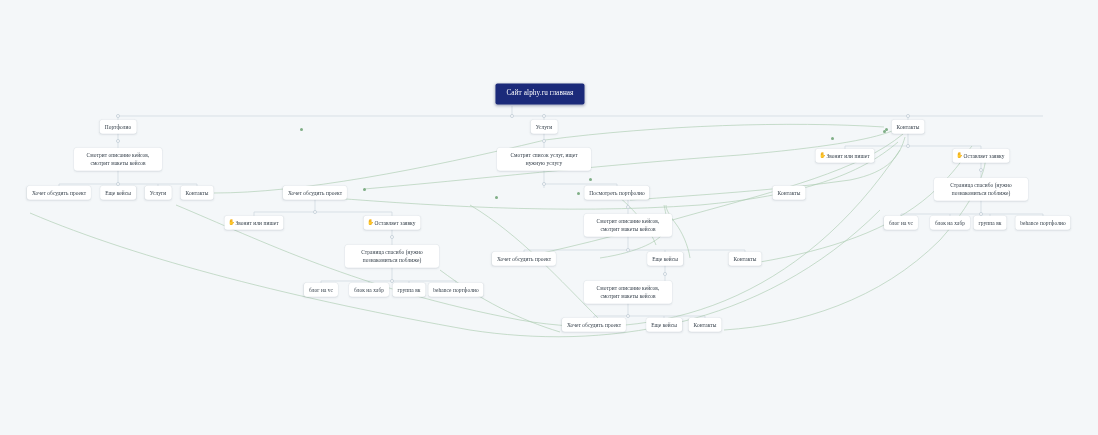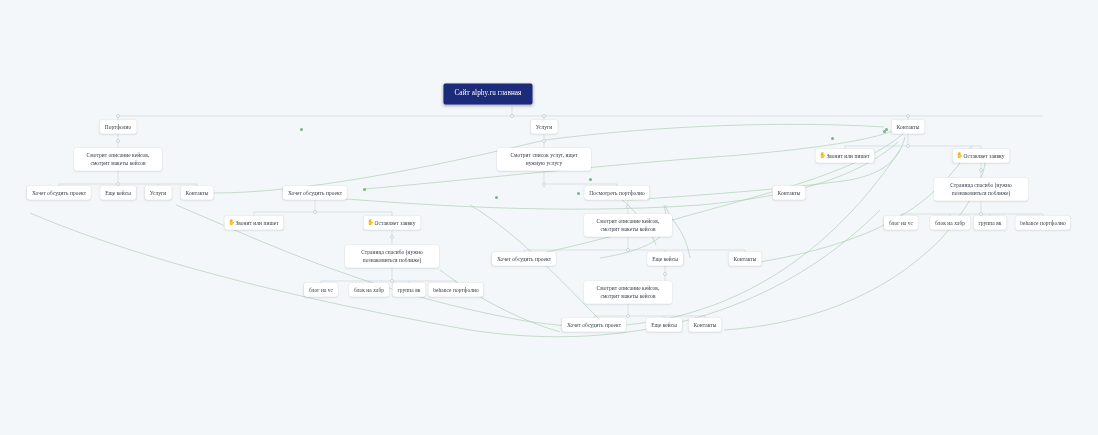--- a/index.html
+++ b/index.html
@@ -147,21 +147,21 @@
       <path d="M690,258 C688,245 682,232 676,224 C670,216 666,210 666,205"></path>
       <path d="M724,330 C800,325 880,300 940,240 C980,195 990,160 984,150"></path>
       <path d="M760,262 C830,250 890,230 930,195 C960,168 968,150 972,146"></path>
       <path d="M470,205 C520,235 560,280 600,320"></path>
       <path d="M618,196 C640,215 650,230 656,245"></path>
       <path d="M440,270 C480,300 520,320 560,332"></path>
     </g>
   </svg>
 
   <div id="nodes">
-      <div class="node root" style="left: 488px; top: 94px;"><span>Сайт alphy.ru главная</span></div>
+      <div class="node root" style="left: 540px; top: 94px;"><span>Сайт alphy.ru главная</span></div>
       <div class="node " style="left: 118px; top: 127px;"><span>Портфолио</span></div>
       <div class="node multi" style="left: 118px; top: 159px;"><span>Смотрит описание кейсов, смотрит макеты кейсов</span></div>
       <div class="node " style="left: 59px; top: 193px;"><span>Хочет обсудить проект</span></div>
       <div class="node " style="left: 118px; top: 193px;"><span>Еще кейсы</span></div>
       <div class="node " style="left: 158px; top: 193px;"><span>Услуги</span></div>
       <div class="node " style="left: 197px; top: 193px;"><span>Контакты</span></div>
       <div class="node " style="left: 544px; top: 127px;"><span>Услуги</span></div>
       <div class="node multi wide" style="left: 544px; top: 159px;"><span>Смотрит список услуг, ищет нужную услугу</span></div>
       <div class="node " style="left: 617px; top: 193px;"><span>Посмотреть портфолио</span></div>
       <div class="node " style="left: 315px; top: 193px;"><span>Хочет обсудить проект</span></div>

